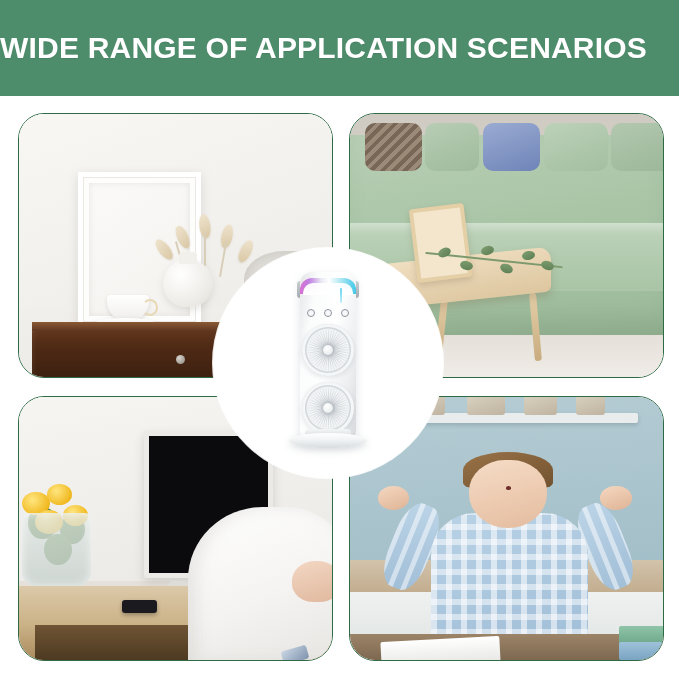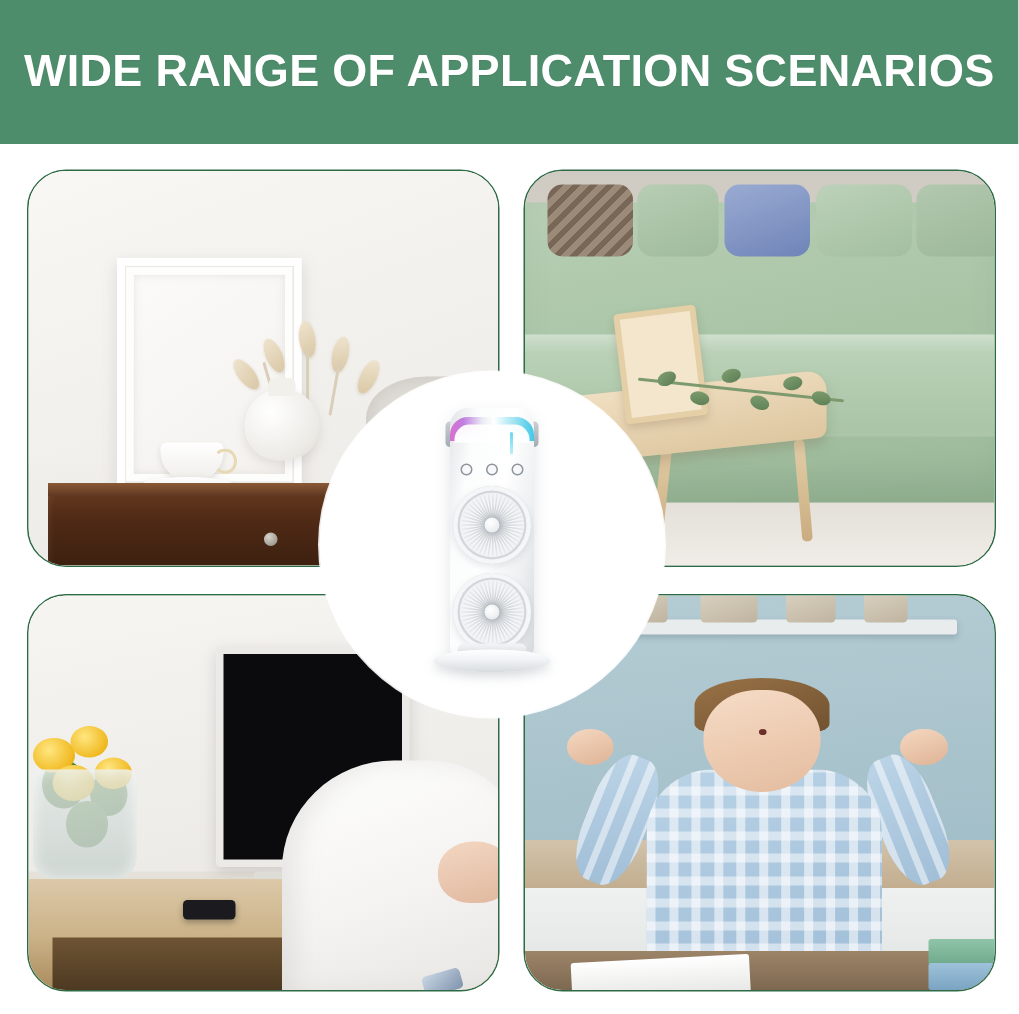--- a/index.html
+++ b/index.html
@@ -8,21 +8,21 @@
     background:#ffffff;
     font-family:"Liberation Sans", sans-serif;
     overflow:hidden;
     position:relative;
   }
 
   
   .header{
     position:absolute;left:0;top:0;width:679px;height:96px;
     background:#4e8d6b;
-    display:flex;align-items:center;justify-content:center;
+    display:flex;align-items:center;
   }
   .header-title{
     color:#ffffff;
     font-size:30px;
     font-weight:bold;
     letter-spacing:0.2px;
     text-align:center;
     white-space:nowrap;
     font-family:"Liberation Sans", sans-serif;
     text-shadow:0 1px 1px rgba(0,0,0,.08);

